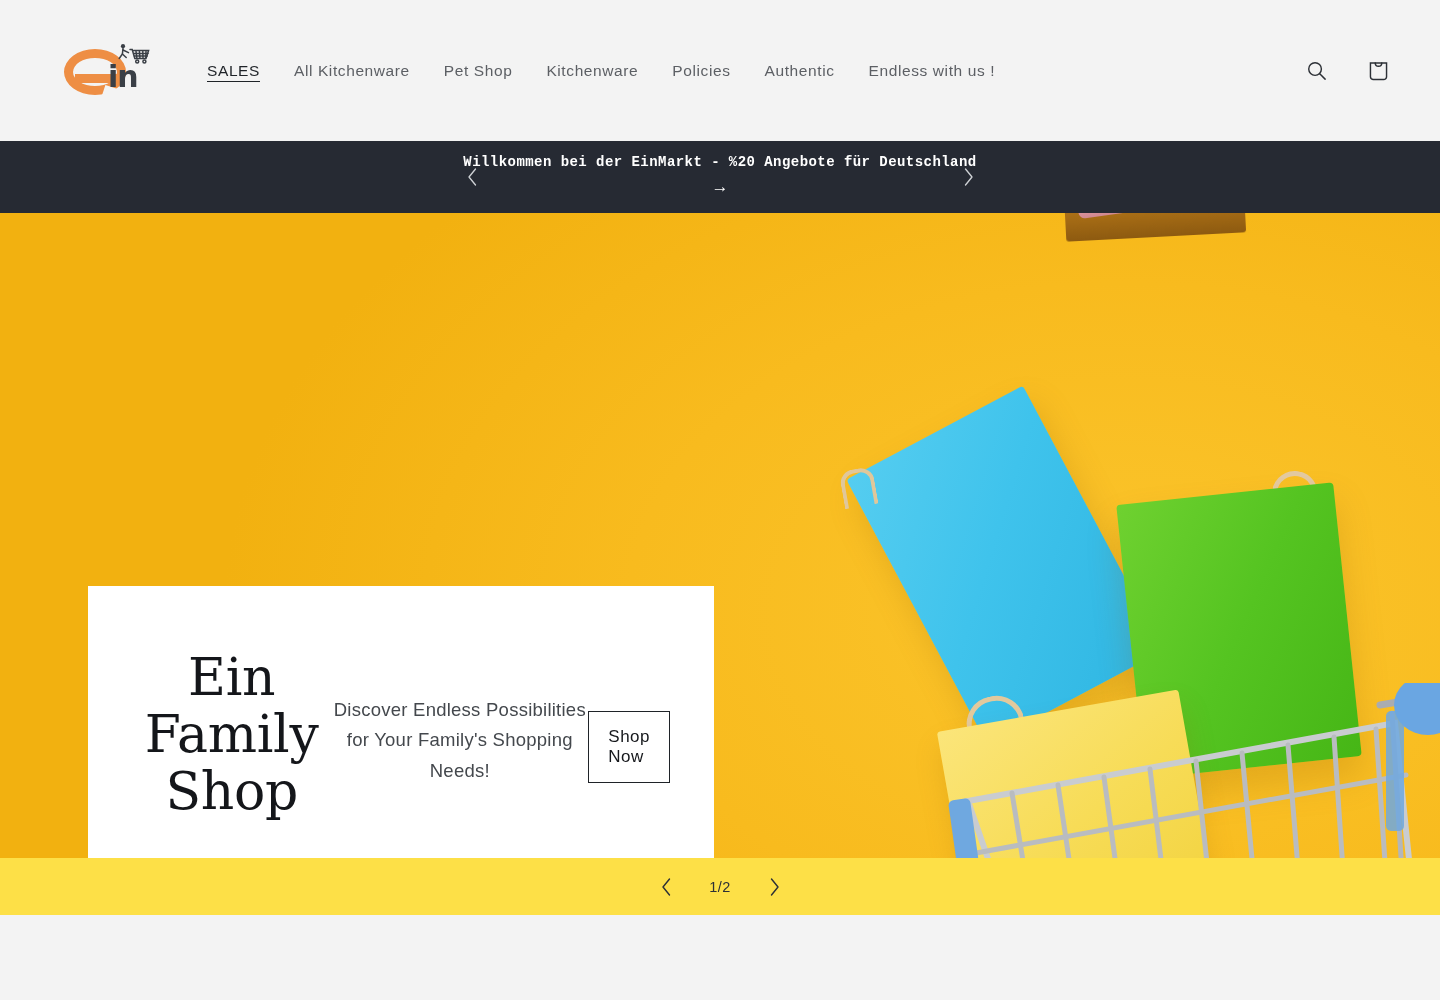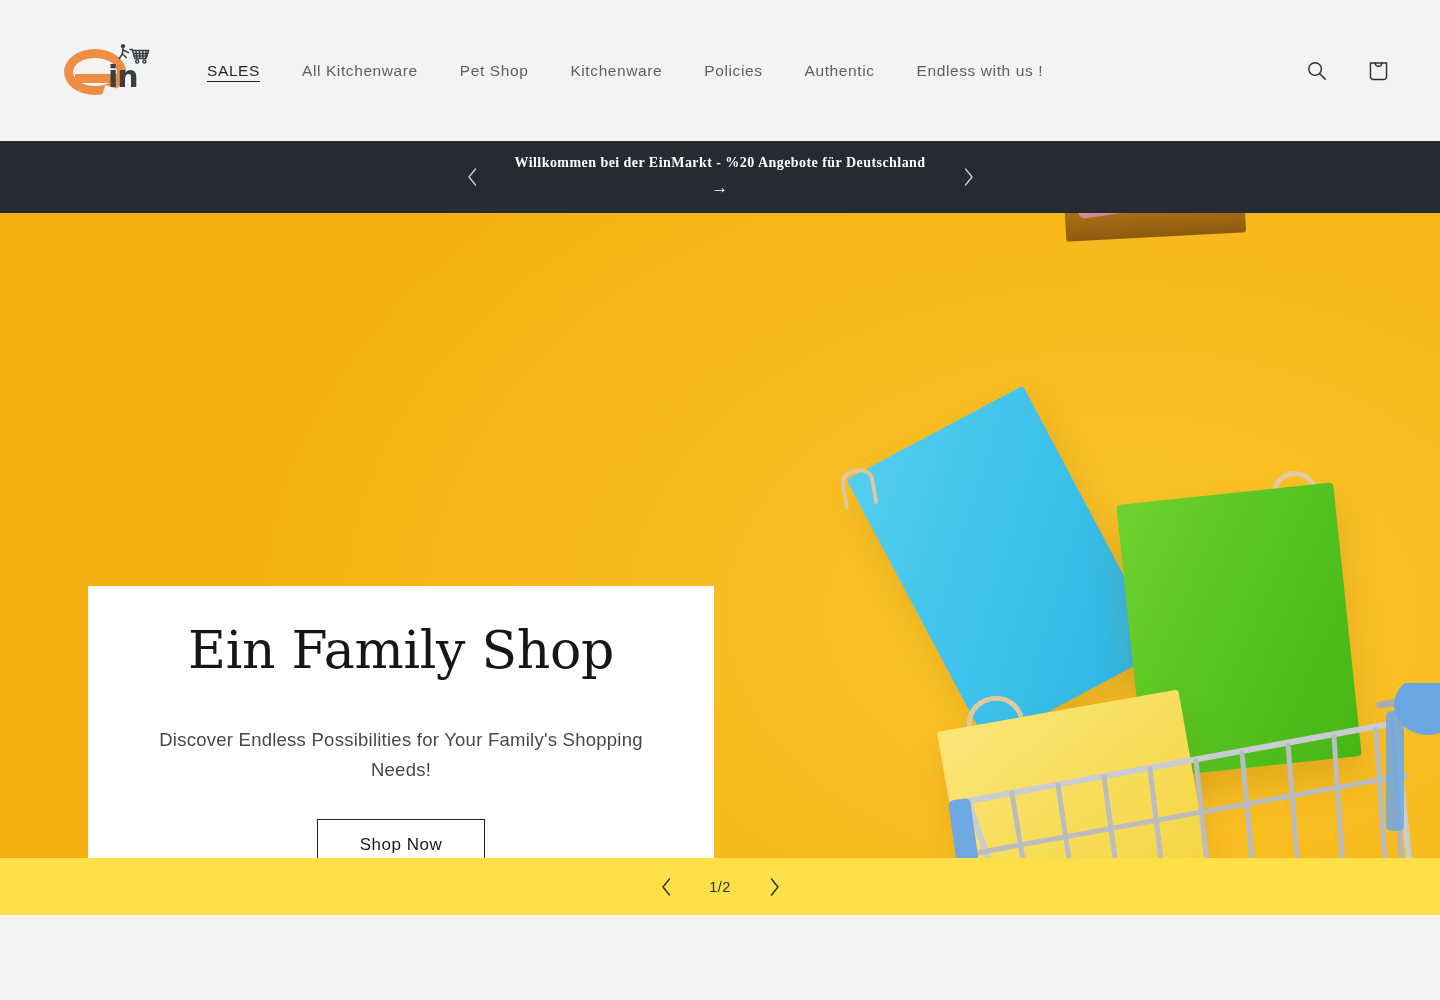--- a/index.html
+++ b/index.html
@@ -58,21 +58,21 @@
   }
   .logo-cart {
     position:absolute;
     left:50px; top:0px;
     width:40px; height:22px;
   }
 
   .nav {
     display:flex;
     align-items:center;
-    gap:8px;
+    gap:0px;
     flex:1 1 auto;
   }
   .nav-item {
     font-size:15.5px;
     color:#5c5f64;
     letter-spacing:0.6px;
     padding:10px 17px;
     white-space:nowrap;
     cursor:pointer;
     font-family:"Liberation Sans", sans-serif;
@@ -101,21 +101,21 @@
   .announce {
     background:#262a33;
     height:72px;
     display:flex;
     align-items:center;
     justify-content:center;
     position:relative;
     color:#fff;
   }
   .announce-text {
-    font-family:Liberation Serif, serif;
+    font-family:Liberation Mono, monospace;
     font-size:14px;
     font-weight:bold;
     letter-spacing:0.45px;
     text-align:center;
     line-height:1.55;
     max-width:640px;
   }
   .announce-arrow {
     display:block;
     font-size:17px;
@@ -231,21 +231,21 @@
     left:940px; top:470px;
     width:520px; height:400px;
   }
 
   .hero-card {
     position:absolute;
     left:88px; top:373px;
     width:626px; height:321px;
     background:#ffffff;
     display:flex;
-    flex-direction:column;
+    flex-direction:row;
     align-items:center;
     justify-content:center;
     padding:30px 44px;
   }
   .hero-title {
     font-family:"DejaVu Serif", serif;
     font-size:52px;
     font-weight:normal;
     color:#14161a;
     letter-spacing:-0.3px;
@@ -263,21 +263,21 @@
     margin-bottom:33px;
     margin-top:21px;
   }
   .hero-btn {
     display:inline-block;
     border:1px solid #1f2328;
     background:#ffffff;
     color:#16181c;
     font-size:17px;
     letter-spacing:0.5px;
-    padding:15px 42px;
+    padding:15px 19px;
     cursor:pointer;
     font-family:"Liberation Sans", sans-serif;
   }
 
   
   .slider-bar {
     height:57px;
     background:#fde047;
     display:flex;
     align-items:center;

